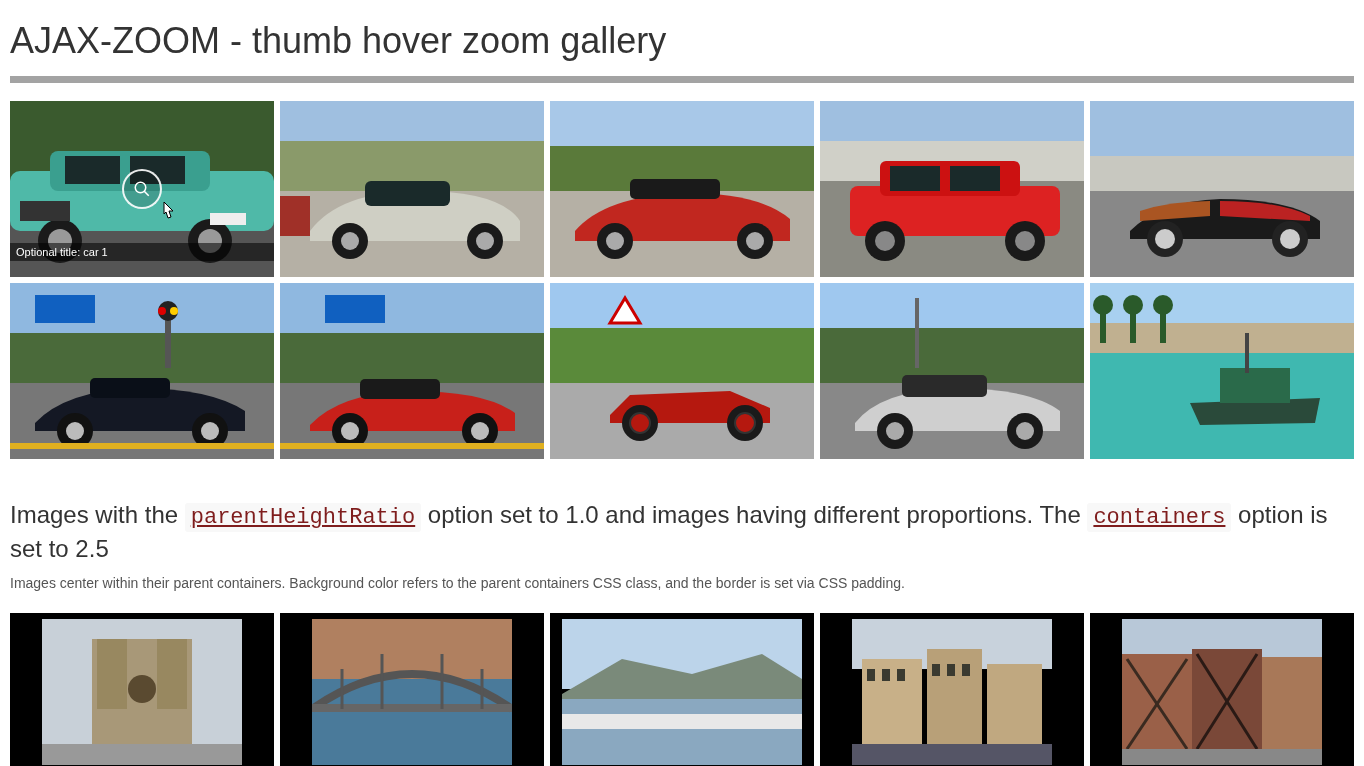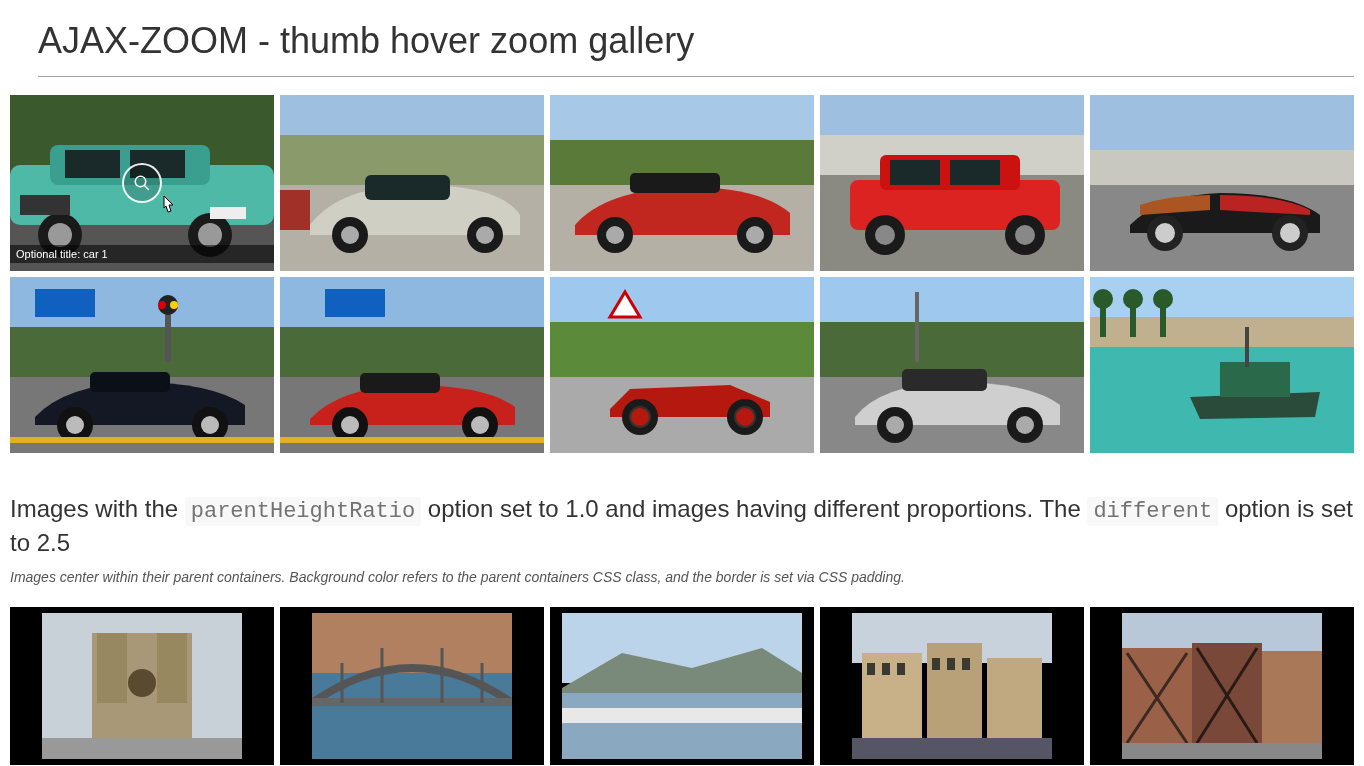--- a/index.html
+++ b/index.html
@@ -7,23 +7,22 @@
     font-family: -apple-system, BlinkMacSystemFont, "Segoe UI", Helvetica, Arial, sans-serif;
     color: #333;
     background: #fff;
     padding: 10px;
   }
   h1.page-title {
     font-size: 36px;
     font-weight: 400;
     color: #333;
     padding: 10px 0 14px 0;
-    border-bottom: 1px solid #a3a3a3;
+    border-bottom: 7px solid #a3a3a3;
     margin-bottom: 18px;
-    margin-left: 28px;
   }
   .gallery {
     display: grid;
     grid-template-columns: repeat(5, 1fr);
     gap: 6px;
     margin-bottom: 40px;
   }
   .thumb {
     position: relative;
     width: 100%;
@@ -45,46 +44,46 @@
     pointer-events: none;
   }
   .thumb .cursor-icon {
     position: absolute;
     top: 56%; left: 56%;
     color: #fff;
     pointer-events: none;
   }
   .thumb .caption {
     position: absolute;
-    left: 0; right: 0; bottom: 8px;
+    left: 0; right: 0; bottom: 16px;
     background: rgba(0,0,0,0.55);
     color: #fff;
     font-size: 11px;
     padding: 3px 6px;
   }
   .example-heading {
     font-size: 24px;
     font-weight: 400;
     color: #333;
     line-height: 1.35;
     margin-bottom: 10px;
   }
   .example-heading code {
     font-family: "SFMono-Regular", Consolas, "Liberation Mono", Menlo, monospace;
-    color: #737373;
+    color: #7f1d1d;
     background: #f8f8f8;
     padding: 2px 6px;
     border-radius: 3px;
     font-size: 22px;
+    text-decoration: underline;
   }
   .subnote {
     font-size: 14px;
     color: #555;
     margin-bottom: 22px;
-    font-style: italic;
   }
   .gallery2 {
     display: grid;
     grid-template-columns: repeat(5, 1fr);
     gap: 6px;
   }
   .thumb2 {
     background: #000;
     width: 100%;
     aspect-ratio: 264 / 158;
@@ -272,21 +271,21 @@
       <rect y="70" width="264" height="106" fill="#3fb8b0"></rect>
       <path d="M100 120 L230 115 L225 140 L110 142 Z" fill="#2a4a3a"></path>
       <rect x="130" y="85" width="70" height="35" fill="#2a6a4a"></rect>
       <rect x="155" y="50" width="4" height="40" fill="#444"></rect>
     </svg>
   </div>
 
 </div>
 
 <h2 class="example-heading">
-  <span>Images with the </span><code>parentHeightRatio</code><span> option set to 1.0 and images having different proportions. The </span><code>different</code><span> option is set to 2.5</span>
+  <span>Images with the </span><code>parentHeightRatio</code><span> option set to 1.0 and images having different proportions. The </span><code>containers</code><span> option is set to 2.5</span>
 </h2>
 
 <p class="subnote">Images center within their parent containers. Background color refers to the parent containers CSS class, and the border is set via CSS padding.</p>
 
 <div class="gallery2">
 
   <div class="thumb2">
     <svg class="scene" viewBox="0 0 200 146" preserveAspectRatio="xMidYMid slice">
       <rect width="200" height="146" fill="#c8d0d8"></rect>
       <rect x="50" y="20" width="100" height="110" fill="#a89878"></rect>

